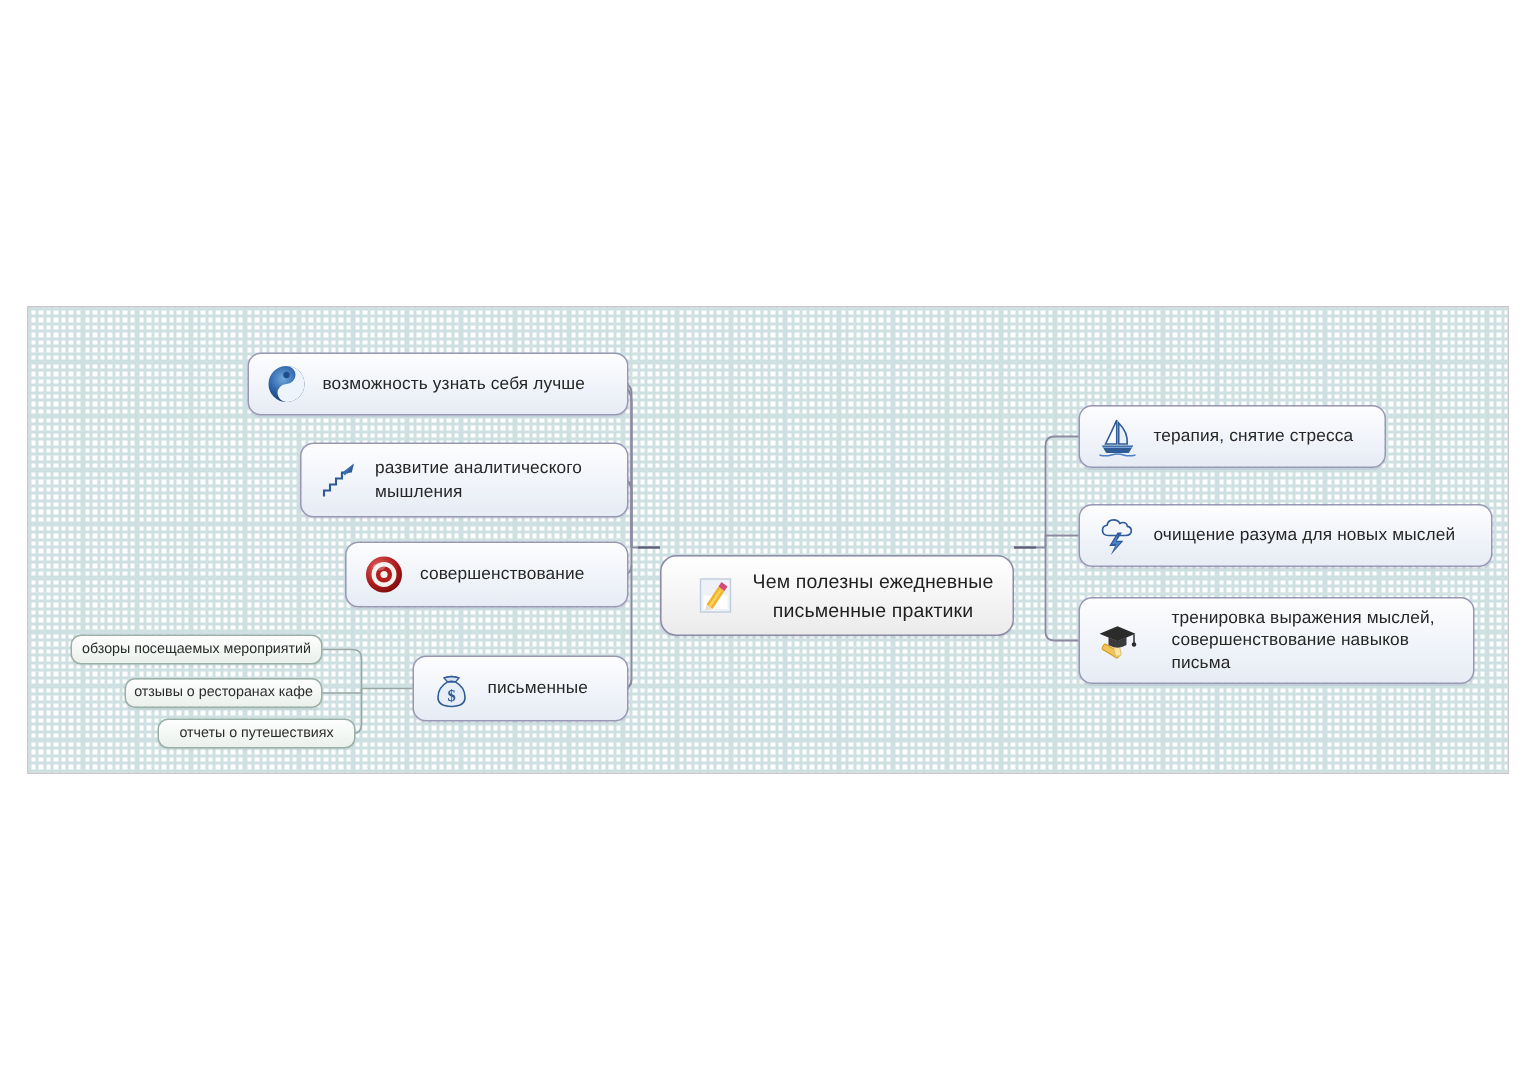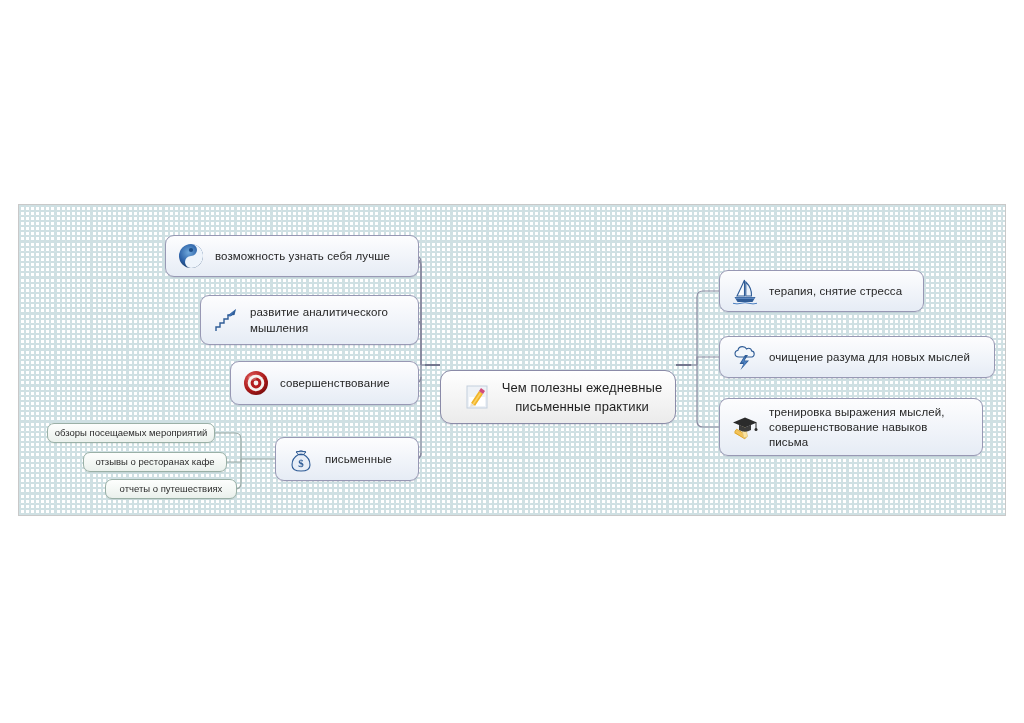--- a/index.html
+++ b/index.html
@@ -137,21 +137,21 @@
 
   
   #node-l1 { left: 146px; top:  30px; width: 254px; height: 42px; }
   #node-l2 { left: 181px; top:  90px; width: 219px; height: 50px; }
   #node-l3 { left: 211px; top: 156px; width: 189px; height: 44px; }
   #node-l4 { left: 256px; top: 232px; width: 144px; height: 44px; }
 
   
   #node-r1 { left: 700px; top:  65px; width: 205px; height: 42px; }
   #node-r2 { left: 700px; top: 131px; width: 276px; height: 42px; }
-  #node-r3 { left: 700px; top: 193px; width: 264px; height: 58px; }
+  #node-r3 { left: 700px; top: 193px; width: 264px; height: 58px; gap: 12px; }
   #node-r3 .txt { line-height: 15px; }
 
   
   .subnode {
     position: absolute;
     box-sizing: border-box;
     display: flex;
     justify-content: center;
     border-radius: 7px;
     border: 1px solid #9ab0a6;
@@ -159,21 +159,21 @@
     box-shadow: 0 1px 1px rgba(130,145,135,0.15);
     padding: 2px 8px;
   }
   .subnode .txt {
     font-size: 9.5px;
     line-height: 13px;
     color: #2b2b2b;
     white-space: nowrap;
   }
   #node-s1 { left:  28px; top: 218px; width: 168px; height: 20px; }
-  #node-s2 { left:  64px; top: 247px; width: 144px; height: 20px; }
+  #node-s2 { left:  64px; top: 247px; width: 132px; height: 20px; }
   #node-s3 { left:  86px; top: 274px; width: 132px; height: 20px; }
 </style>
 </head>
 <body>
 
 <div id="page">
 
   <div id="canvas">
 
     <div id="grid">

